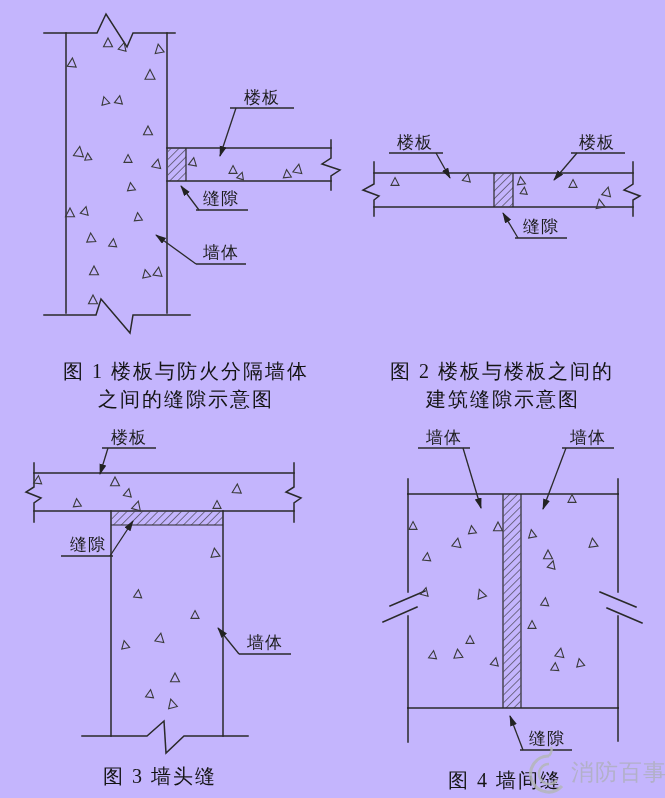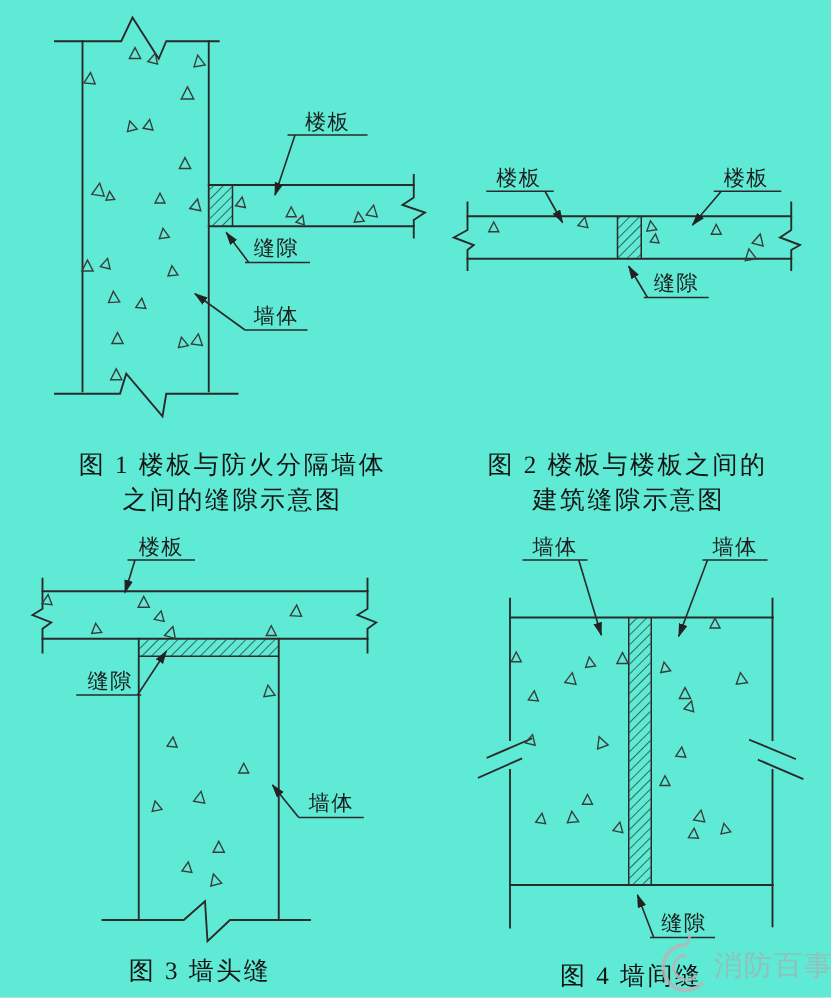--- a/index.html
+++ b/index.html
@@ -1,19 +1,19 @@
 <!DOCTYPE html>
 <html><head>
 <meta charset="utf-8">
 <style>
   html,body{margin:0;padding:0;background:#e8e8e6;}
   .page{
     position:relative;
     width:665px;height:798px;
-    background:#5eead4;
+    background:#c4b5fd;
     overflow:hidden;
     font-family:"Liberation Serif","DejaVu Serif",serif;
   }
   svg{display:block;}
   .draw{stroke:#2a2a2a;stroke-width:1.5;fill:none;stroke-linecap:square;}
   .thin{stroke:#2a2a2a;stroke-width:1.2;fill:none;}
   .leader{stroke:#2a2a2a;stroke-width:1.3;fill:none;}
   .tri{stroke:#3a3a3a;stroke-width:1.1;fill:none;}
   text.lbl{font-size:17px;fill:#1c1c1c;letter-spacing:1px;}
   text.cap{font-size:20px;fill:#141414;letter-spacing:2px;}

